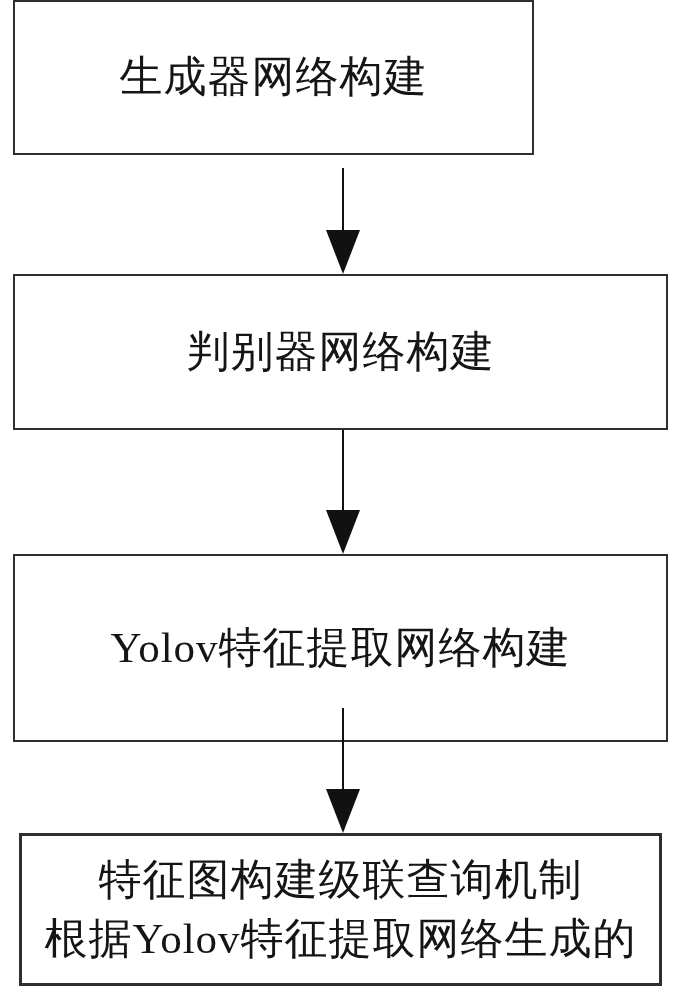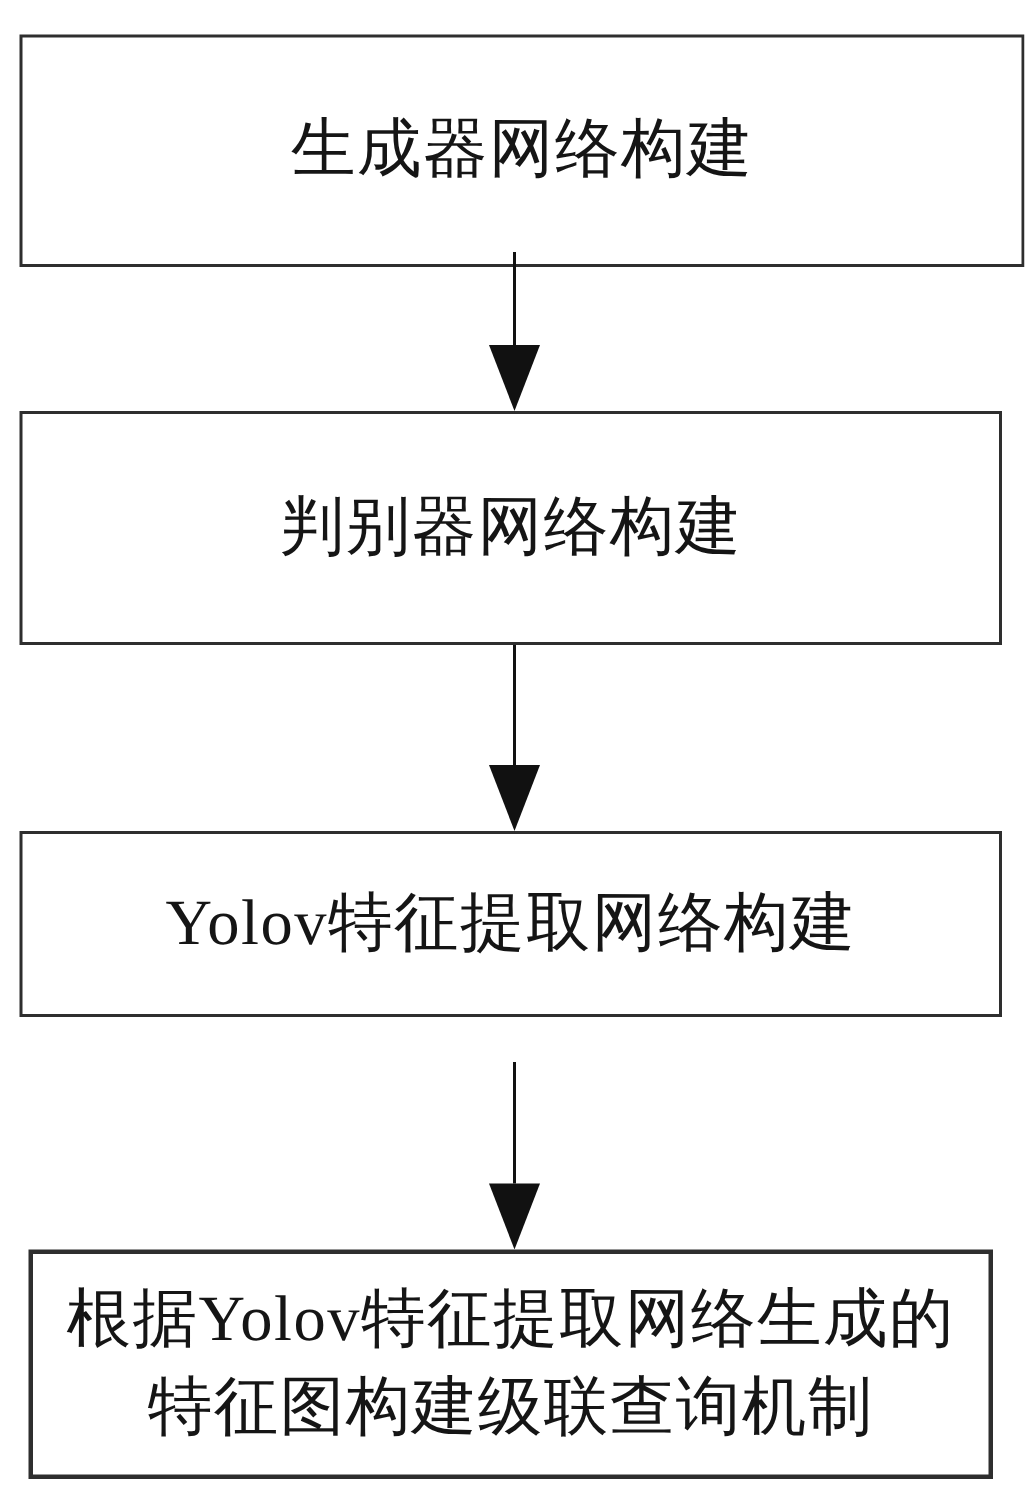--- a/index.html
+++ b/index.html
@@ -25,23 +25,23 @@
     display: flex;
     flex-direction: column;
     align-items: center;
     justify-content: center;
     text-align: center;
     color: #151515;
     font-size: 43px;
     line-height: 1.36;
     letter-spacing: 1px;
   }
-  #box1 { left: 13px;  top: 23px;  width: 670px; height: 155px; }
+  #box1 { left: 13px;  top: 0;  width: 521px; height: 155px; }
   #box2 { left: 13px;  top: 274px; width: 655px; height: 156px; justify-content: center; }
-  #box3 { left: 13px;  top: 554px; width: 655px; height: 124px; }
+  #box3 { left: 13px;  top: 554px; width: 655px; height: 188px; }
   #box4 { left: 19px;  top: 833px; width: 643px; height: 153px; border-width: 3px; }
   .arrow {
     position: absolute;
     width: 36px;
     display: flex;
     flex-direction: column;
     align-items: center;
   }
   #arrow1 { left: 325px; top: 168px; height: 106px; }
   #arrow2 { left: 325px; top: 430px; height: 124px; }
@@ -87,17 +87,17 @@
   <div class="step-box" id="box3">
     <span class="label-line">Yolov特征提取网络构建</span>
   </div>
 
   <div class="arrow" id="arrow3">
     <div class="shaft"></div>
     <div class="head"></div>
   </div>
 
   <div class="step-box" id="box4">
+    <span class="label-line">特征图构建级联查询机制</span>
     <span class="label-line">根据Yolov特征提取网络生成的</span>
-    <span class="label-line">特征图构建级联查询机制</span>
   </div>
 
 </div>
 
 </body></html>

